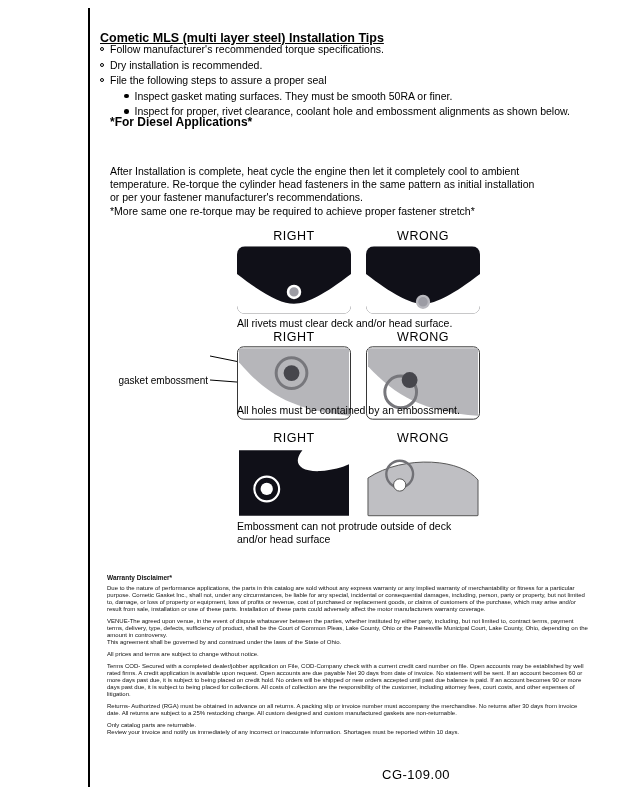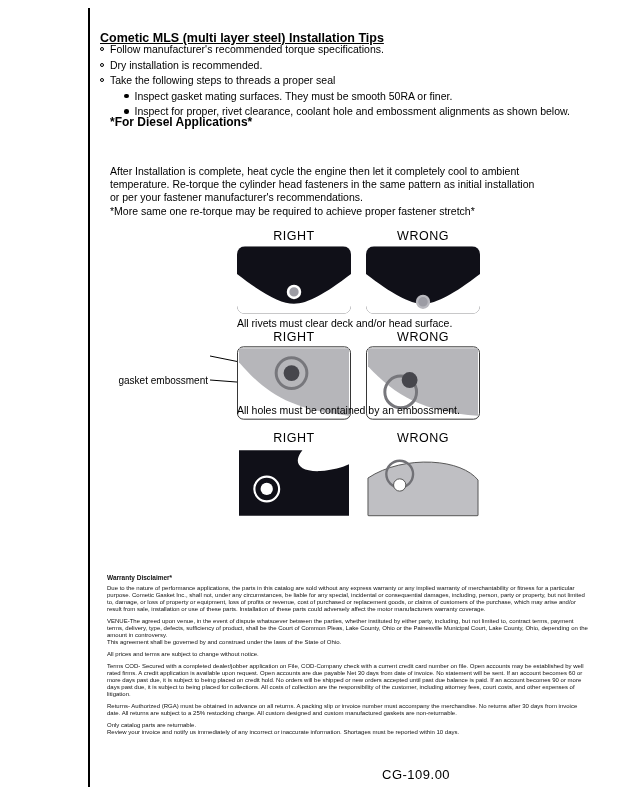--- a/index.html
+++ b/index.html
@@ -49,21 +49,21 @@
     <div class="b-row">
       <span class="o-marker"></span>
       <span class="b-text">Follow manufacturer's recommended torque specifications.</span>
     </div>
     <div class="b-row">
       <span class="o-marker"></span>
       <span class="b-text">Dry installation is recommended.</span>
     </div>
     <div class="b-row">
       <span class="o-marker"></span>
-      <span class="b-text">Take the following steps to threads a proper seal</span>
+      <span class="b-text">File the following steps to assure a proper seal</span>
     </div>
     <div class="b-row indent">
       <span class="d-marker"></span>
       <span class="b-text">Inspect gasket mating surfaces.  They must be smooth 50RA or finer.</span>
     </div>
     <div class="b-row indent">
       <span class="d-marker"></span>
       <span class="b-text">Inspect for proper, rivet clearance, coolant hole and embossment alignments as shown below.</span>
     </div>
   </div>
@@ -160,20 +160,22 @@
         <clipPath id="c3w">
           <rect x="0" y="0" width="115" height="70" rx="6"></rect>
         </clipPath>
       </defs>
     <g clip-path="url(#c3w)">
       <path d="M2,30 C20,18 44,13 66,14 C88,15 105,22 113,32 L113,68 L2,68 Z" fill="#bfbfc3" stroke="#555" stroke-width="1"></path>
       <circle cx="34" cy="26" r="13.5" fill="none" stroke="#717176" stroke-width="2.4"></circle>
       <circle cx="34" cy="37" r="6.2" fill="#ffffff" stroke="#555" stroke-width="1"></circle>
     </g>
   </svg>
+  <div class="caption" style="top:520px;">Embossment can not protrude outside of deck
+and/or head surface</div>
 
   <div class="legal">
     <div class="legal-h">Warranty Disclaimer*</div>
     <div class="legal-p">Due to the nature of performance applications, the parts in this catalog are sold without any express warranty or any implied warranty of merchantability or fitness for a particular purpose.  Cometic Gasket Inc., shall not, under any circumstances, be liable for any special, incidental or consequential damages, including, person, party or property, but not limited to, damage, or loss of property or equipment, loss of profits or revenue, cost of purchased or replacement goods, or claims of customers of the purchase, which may arise and/or result from sale, installation or use of these parts.  Installation of these parts could adversely affect the motor manufacturers warranty coverage.</div>
     <div class="legal-p">VENUE-The agreed upon venue, in the event of dispute whatsoever between the parties, whether instituted by either party, including, but not limited to, contract terms, payment terms, delivery, type, defects, sufficiency of product, shall be the Court of Common Pleas, Lake County, Ohio or the Painesville Municipal Court, Lake County, Ohio, depending on the amount in controversy.
 This agreement shall be governed by and construed under the laws of the State of Ohio.</div>
     <div class="legal-p">All prices and terms are subject to change without notice.</div>
     <div class="legal-p">Terms COD- Secured with a completed dealer/jobber application on File, COD-Company check with a current credit card number on file.  Open accounts may be established by well rated firms.  A credit application is available upon request.  Open accounts are due payable Net 30 days from date of invoice.  No statement will be sent.  If an account becomes 60 or more days past due, it is subject to being placed on credit hold.  No orders will be shipped or new orders accepted until past due balance is paid.  If an account becomes 90 or more days past due, it is subject to being placed for collections.  All costs of collection are the responsibility of the customer, including attorney fees, court costs, and other expenses of litigation.</div>
     <div class="legal-p">Returns- Authorized (RGA) must be obtained in advance on all returns.  A packing slip or invoice number must accompany the merchandise.  No returns after 30 days from invoice date.  All returns are subject to a 25% restocking charge.  All custom designed and custom manufactured gaskets are non-returnable.</div>
     <div class="legal-p">Only catalog parts are returnable.

